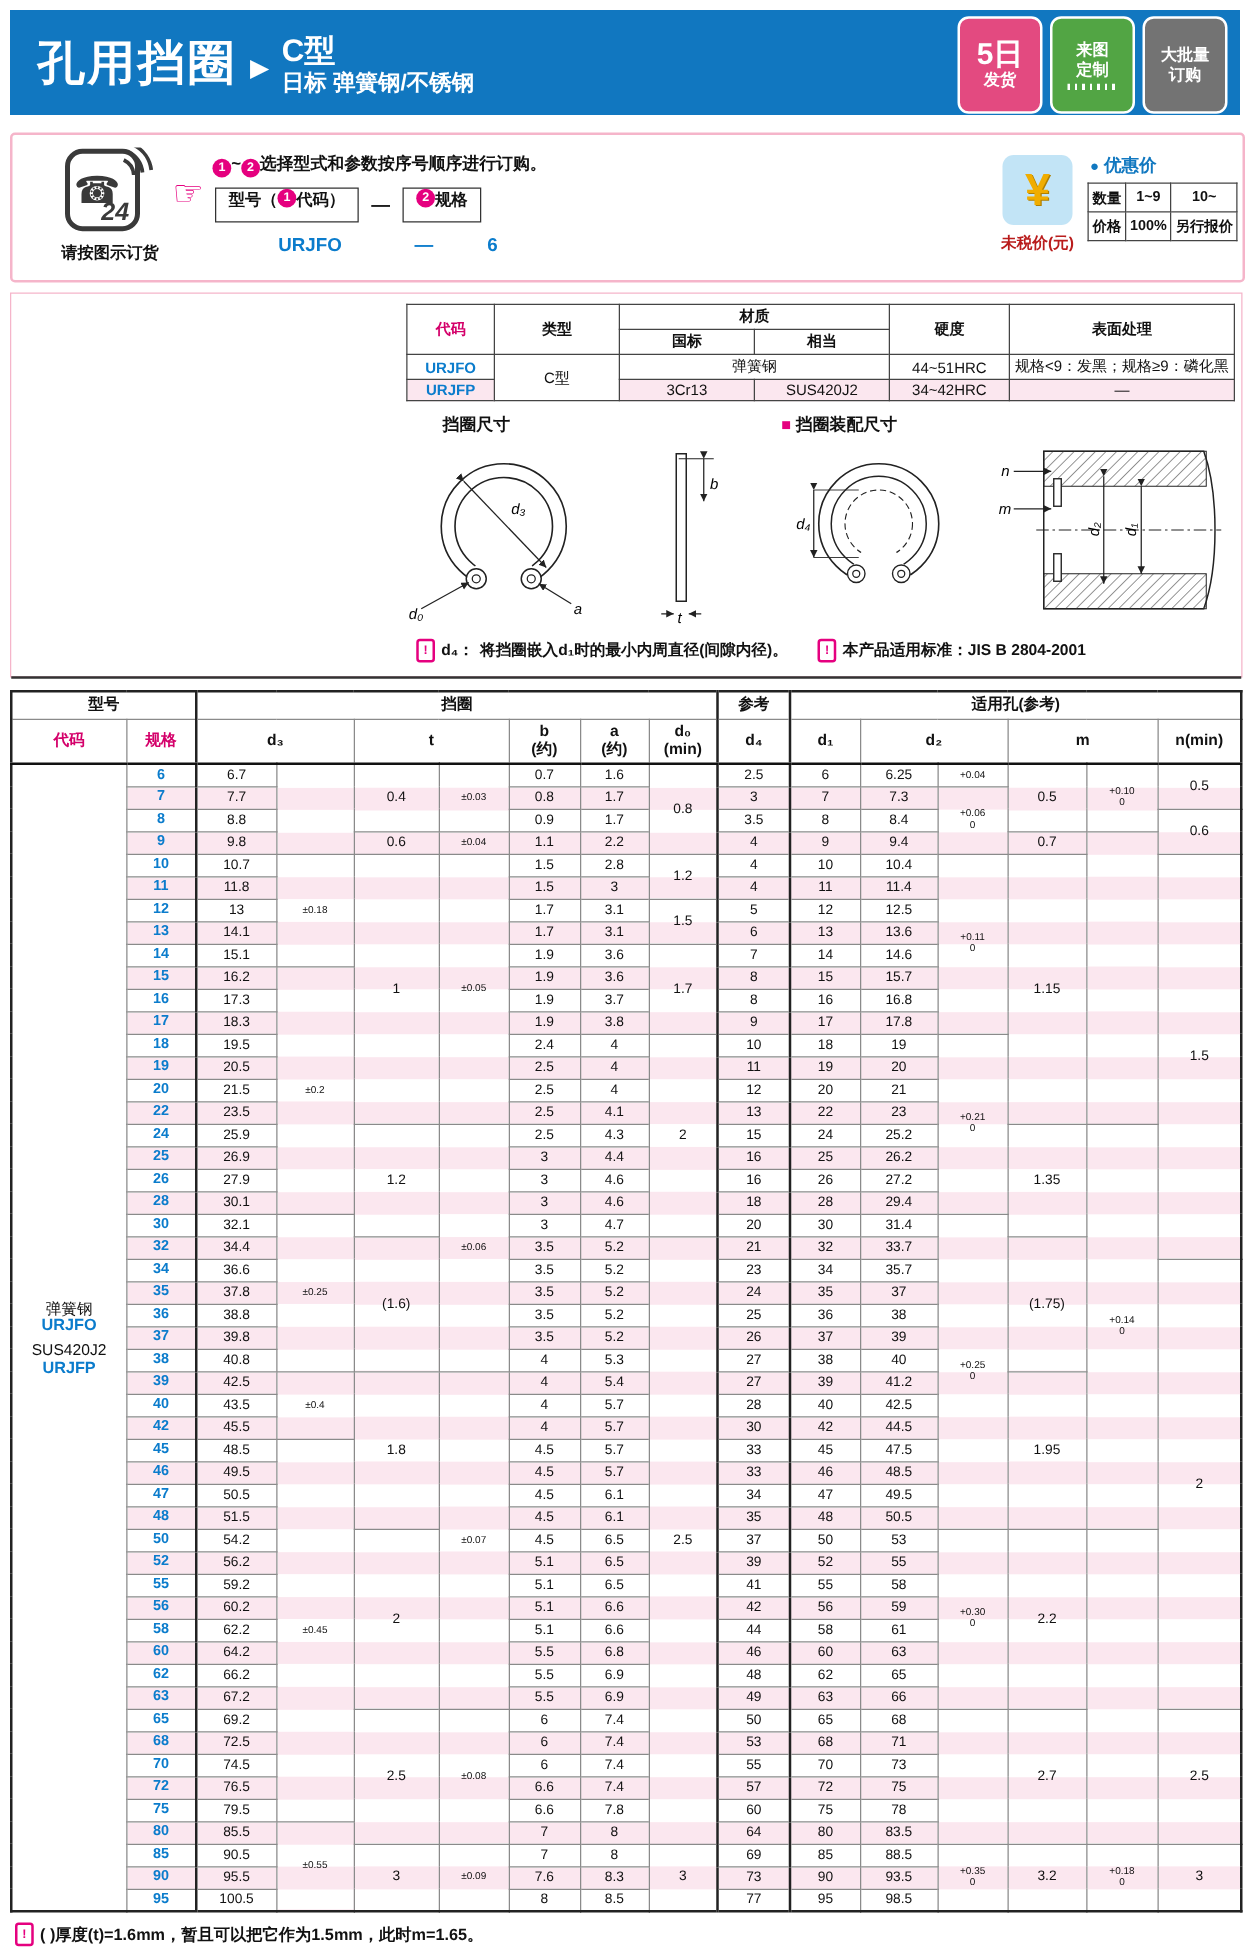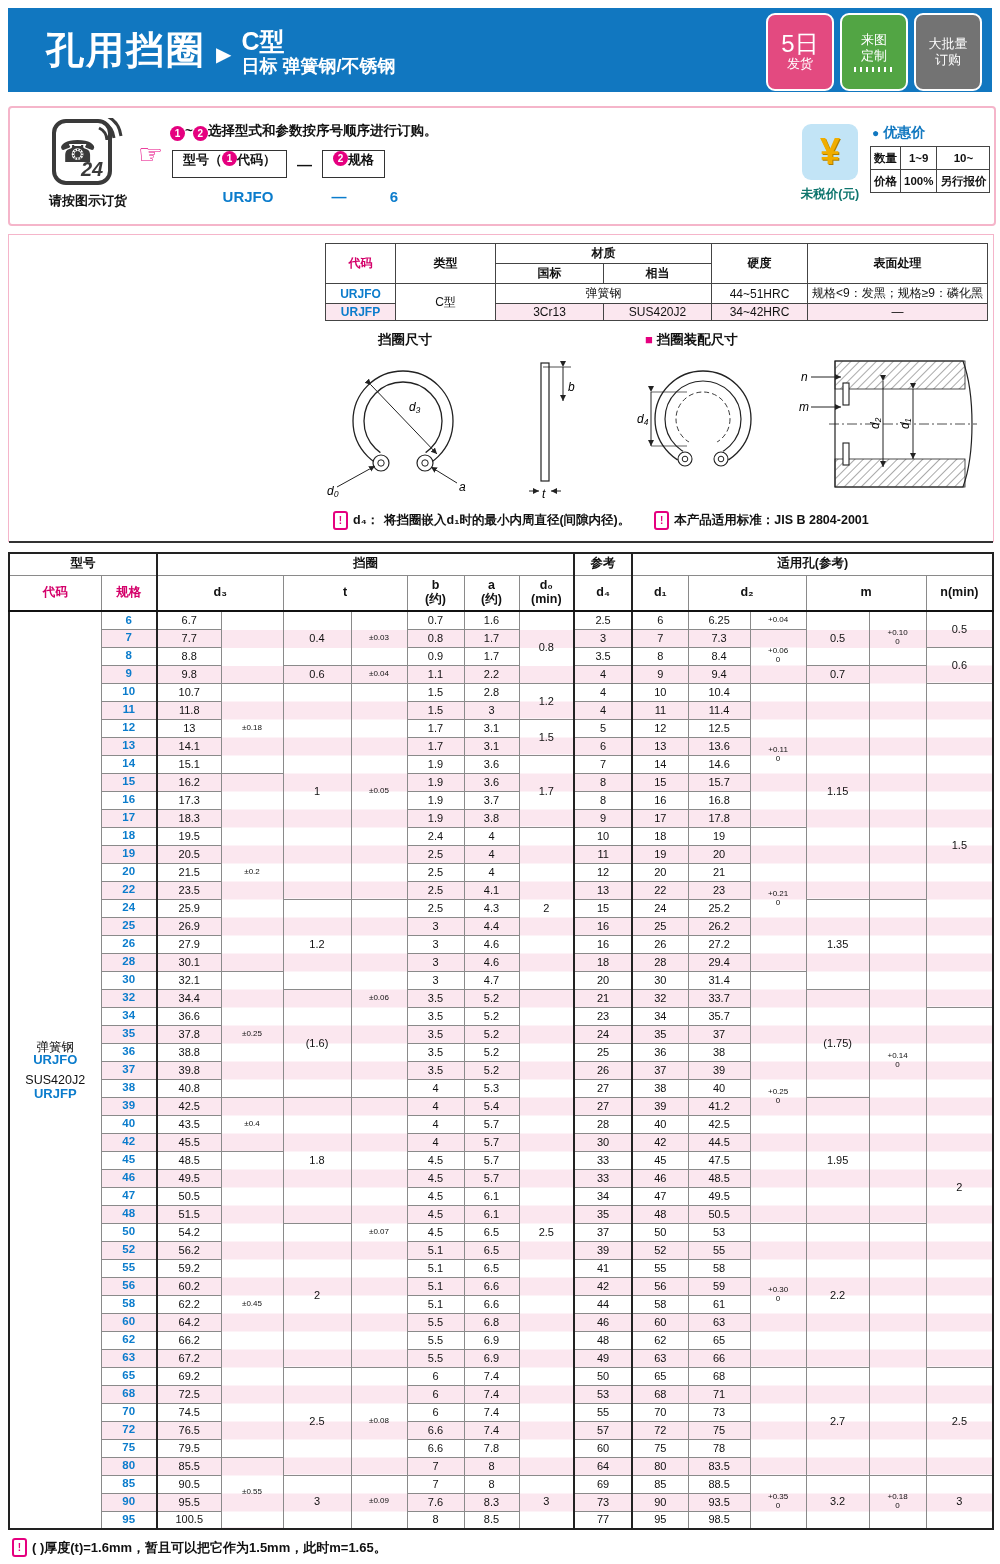--- a/index.html
+++ b/index.html
@@ -1,27 +1,27 @@
 <!DOCTYPE html>
 <html><head>
 <meta charset="utf-8">
 <style>
   html,body{margin:0;padding:0;background:#fff;}
   body{font-family:"Liberation Sans","DejaVu Sans",sans-serif;color:#111;}
   .page{position:relative;width:1000px;height:1564px;background:#fff;overflow:hidden;}
 
   
   .topbar{position:absolute;left:8px;top:8px;width:984px;height:84px;background:#1177c0;display:flex;align-items:center;}
-  .title-main{font-size:38px;font-weight:bold;color:#fff;margin-left:38px;letter-spacing:2px;}
+  .title-main{font-size:38px;font-weight:bold;color:#fff;margin-left:22px;letter-spacing:2px;}
   .title-arrow{color:#fff;font-size:20px;margin:8px 10px 0 10px;}
   .title-sub{display:flex;flex-direction:column;color:#fff;line-height:1.15;margin-top:4px;}
   .title-sub .l1{font-size:25px;font-weight:bold;}
   .title-sub .l2{font-size:18px;font-weight:bold;}
   .badges{position:absolute;right:10px;top:5px;display:flex;gap:6px;}
-  .badge{width:64px;height:74px;border:2px solid #fff;border-radius:9px;color:#fff;display:flex;flex-direction:column;align-items:center;justify-content:center;font-weight:normal;}
+  .badge{width:64px;height:74px;border:2px solid #fff;border-radius:9px;color:#fff;display:flex;flex-direction:column;align-items:center;justify-content:center;font-weight:bold;}
   .badge.pink{background:#e34a80;}
   .badge.green{background:#52a544;}
   .badge.purple{background:#737373;}
   .badge .big{font-size:24px;line-height:1;}
   .badge .small{font-size:13px;line-height:1.2;}
   .badge.green .ruler{width:40px;height:5px;background:repeating-linear-gradient(90deg,#fff 0 2px,transparent 2px 6px);margin-top:3px;}
 
   
   .order-box{position:absolute;left:8px;top:106px;width:984px;height:116px;border:2px solid #f5b5ca;border-radius:4px;background:#fff;}
   .phone-wrap{position:absolute;left:18px;top:10px;width:120px;text-align:center;}
@@ -30,21 +30,21 @@
   .instruction{position:absolute;left:160px;top:14px;font-size:13.5px;font-weight:bold;}
   .circ{display:inline-flex;width:15px;height:15px;border-radius:50%;background:#e5007f;color:#fff;font-size:10px;font-weight:bold;align-items:center;justify-content:center;vertical-align:-2px;}
   .modelrow{position:absolute;left:162px;top:42px;display:flex;align-items:center;gap:10px;}
   .mbox{border:1.5px solid #333;height:26px;display:flex;align-items:flex-start;justify-content:center;font-size:13px;font-weight:bold;padding:0 10px;}
   .mdash{font-size:15px;font-weight:bold;}
   .examplerow{position:absolute;left:162px;top:80px;width:300px;display:flex;color:#0b7ccc;font-weight:bold;font-size:15px;}
   .examplerow .c1{width:152px;text-align:center;}
   .examplerow .c2{width:30px;text-align:center;}
   .examplerow .c3{width:80px;text-align:center;}
   .yen-tile{position:absolute;left:792px;top:16px;width:56px;height:56px;background:#c2e4f6;border-radius:9px;display:flex;align-items:center;justify-content:center;font-size:36px;font-weight:bold;color:#f0ad00;text-shadow:1px 1px 0 #b07f00;}
-  .yen-label{position:absolute;left:770px;top:78px;width:100px;text-align:center;color:#0f766e;font-weight:bold;font-size:12.5px;}
+  .yen-label{position:absolute;left:770px;top:78px;width:100px;text-align:center;color:#b91c1c;font-weight:bold;font-size:12.5px;}
   .price-title{position:absolute;left:862px;top:16px;color:#1178c0;font-weight:bold;font-size:14px;}
   .price-title .dot{font-size:12px;}
   .price-table{position:absolute;left:860px;top:38px;border-collapse:collapse;}
   .price-table td{border:1px solid #444;font-size:11.5px;text-align:center;height:22px;padding:0 3px;font-weight:bold;}
 
   
   .product-box{position:absolute;left:8px;top:234px;width:984px;height:306px;border:1.5px solid #f5b5ca;background:#fff;}
   .img-frame{position:absolute;left:2px;top:2px;width:296px;height:280px;border:1px solid #b9b9b9;}
   .stock-badge{position:absolute;left:4px;top:3px;background:#f59a00;color:#fff;font-size:14px;font-weight:bold;padding:2px 9px;z-index:3;}
   .cad{position:absolute;right:6px;bottom:8px;display:flex;align-items:stretch;border:1px solid #999;background:#fff;}
@@ -220,21 +220,21 @@
         <td>3Cr13</td>
         <td>SUS420J2</td>
         <td>34~42HRC</td>
         <td>—</td>
       </tr>
     </tbody>
       </table>
 
     <div class="figs">
       <div class="figA">
-        <div class="figcap" style="margin-left:53px">挡圈尺寸</div>
+        <div class="figcap" style="margin-left:29px">挡圈尺寸</div>
         <svg width="290" height="150" viewBox="0 0 290 150">
           <defs>
             <marker id="ar" markerWidth="8" markerHeight="8" refX="6" refY="3" orient="auto">
                 <path d="M0,0 L6,3 L0,6 Z" fill="#222"></path>
               </marker>
           </defs>
           <circle cx="78" cy="72" r="50" fill="none" stroke="#222" stroke-width="1.3"></circle>
           <circle cx="78" cy="72" r="39" fill="none" stroke="#222" stroke-width="1.3"></circle>
           <polygon points="78,72 38,128 118,128" fill="#fff"></polygon>
           <circle cx="56" cy="114" r="8" fill="#fff" stroke="#222" stroke-width="1.2"></circle>
@@ -250,21 +250,21 @@
           <rect x="216" y="14" width="8" height="118" fill="#fff" stroke="#222" stroke-width="1.2"></rect>
           <line x1="238" y1="18" x2="238" y2="52" stroke="#222" stroke-width="1" marker-start="url(#ar)" marker-end="url(#ar)"></line>
           <line x1="218" y1="18" x2="246" y2="18" stroke="#222" stroke-width="0.8"></line>
           <text x="243" y="42" font-size="12" font-style="italic">b</text>
           <line x1="204" y1="142" x2="214" y2="142" stroke="#222" stroke-width="1" marker-end="url(#ar)"></line>
           <line x1="236" y1="142" x2="226" y2="142" stroke="#222" stroke-width="1" marker-end="url(#ar)"></line>
           <text x="217" y="149" font-size="12" font-style="italic">t</text>
         </svg>
       </div>
       <div class="figB">
-        <div class="figcap" style="margin-left:20px">
+        <div class="figcap" style="">
           <span class="sq">■</span>
           <span>挡圈装配尺寸</span>
         </div>
         <svg width="360" height="150" viewBox="0 0 360 150">
           <defs>
             <marker id="ar2" markerWidth="8" markerHeight="8" refX="6" refY="3" orient="auto">
                 <path d="M0,0 L6,3 L0,6 Z" fill="#222"></path>
               </marker>
             <pattern id="hch" width="6" height="6" patternUnits="userSpaceOnUse" patternTransform="rotate(45)">
                 <line x1="0" y1="0" x2="0" y2="6" stroke="#555" stroke-width="1"></line>

